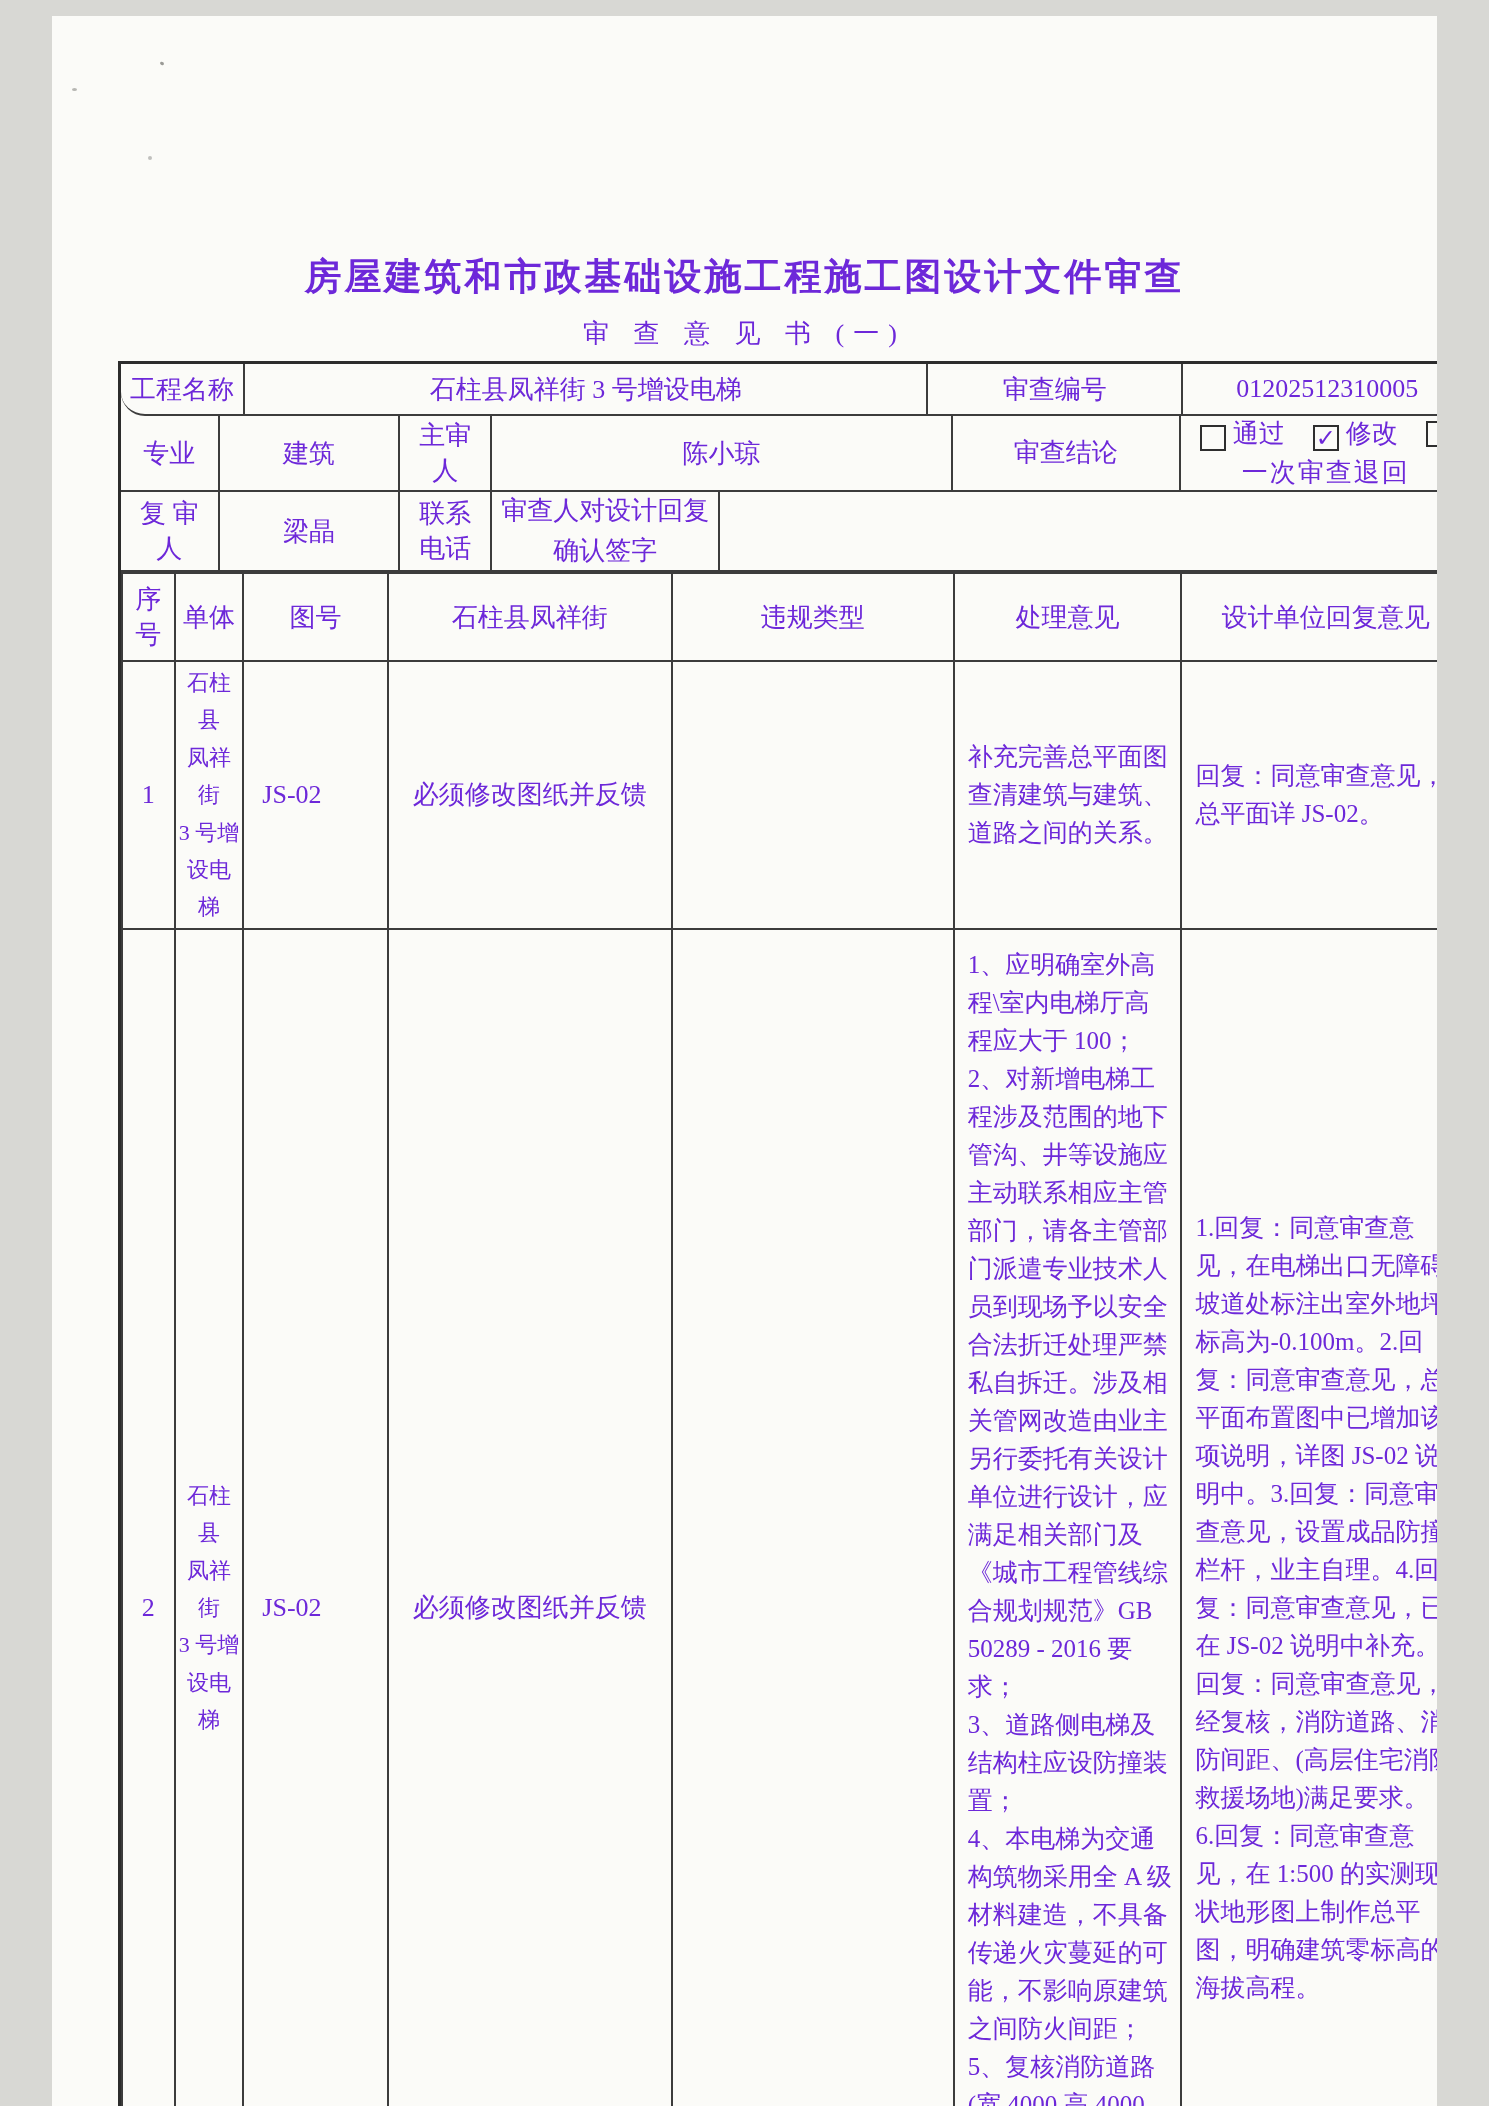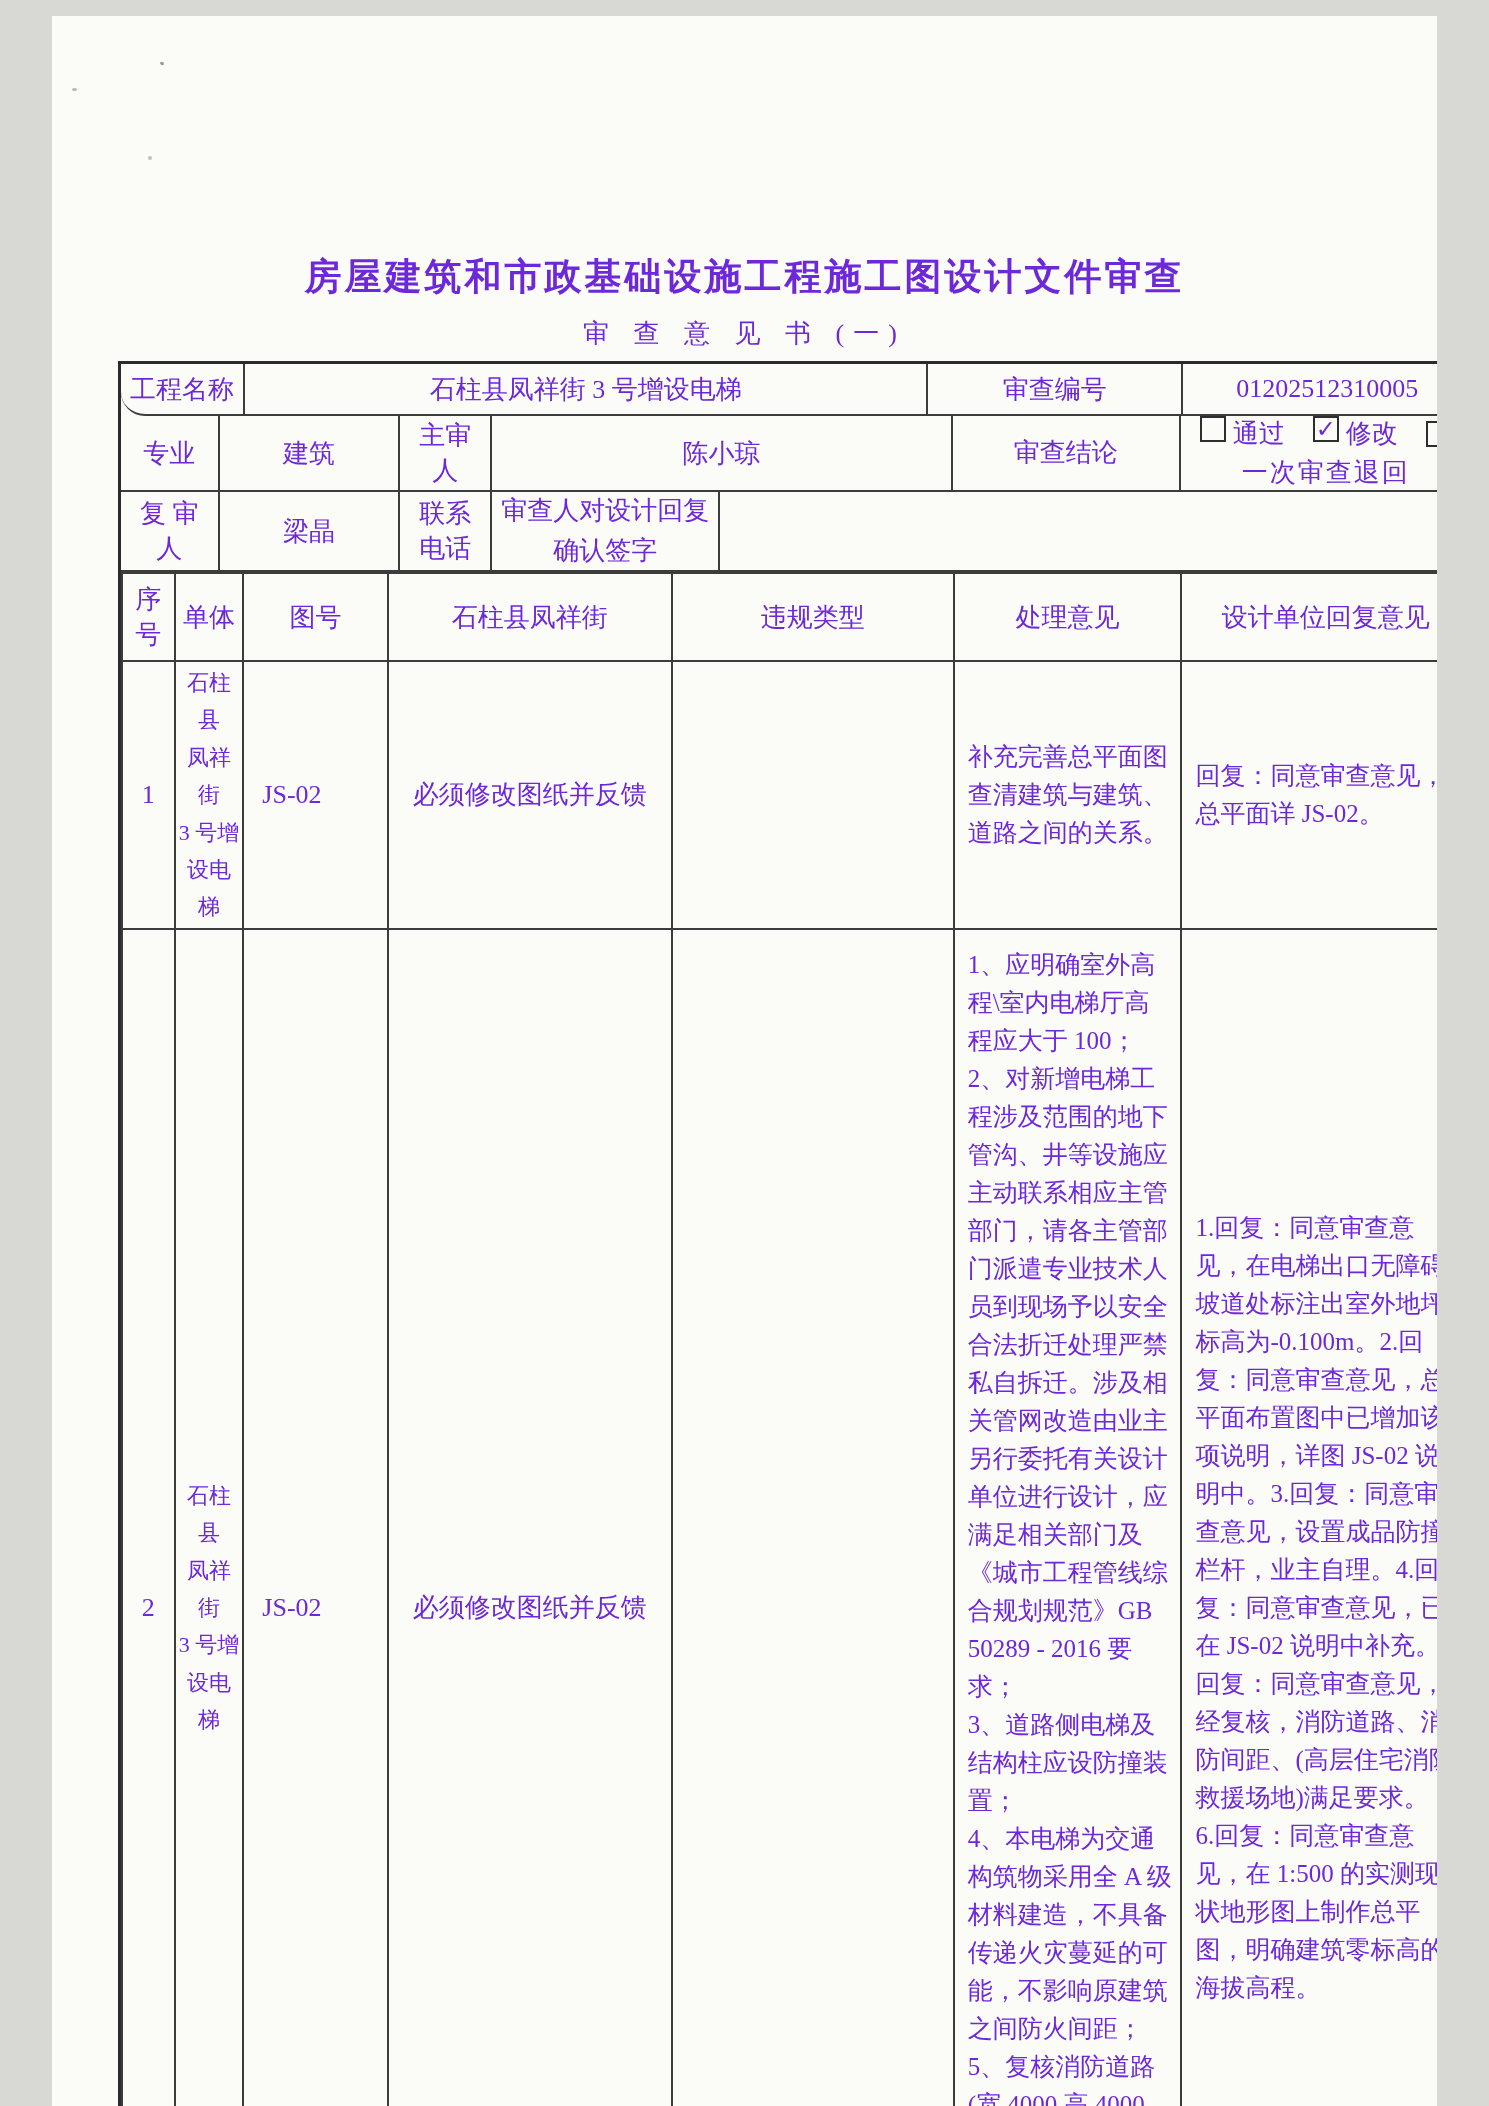--- a/index.html
+++ b/index.html
@@ -54,21 +54,21 @@
   .w-l1{width:7.3%;font-size:24px;}
   .w-v1{width:13.4%;}
   .w-l2{width:6.8%;font-size:25px;}
   .w-v2{width:34.1%;}
   .w-l3{width:16.9%;font-size:25px;line-height:1.55;}
   .w-v3{flex:1;}
   .wrap2{white-space:normal;display:block;}
 
   .concl{flex-direction:column;justify-content:center;gap:4px;font-size:25px;}
   .cb-line{display:flex;align-items:center;justify-content:center;gap:6px;width:100%;}
-  .cb-item{display:flex;align-items:flex-start;gap:7px;margin-right:22px;}
+  .cb-item{display:flex;align-items:flex-end;gap:7px;margin-right:22px;}
   .cb-item:last-child{margin-right:0;}
   .cb-box{
     display:inline-flex;align-items:center;justify-content:center;
     width:22px;height:22px;
     border:2px solid #2e2e2e;
     font-size:24px;line-height:1;
     font-family:"DejaVu Sans",sans-serif;
     flex:0 0 auto;
   }
   .cb-line2{text-align:center;letter-spacing:2px;}

